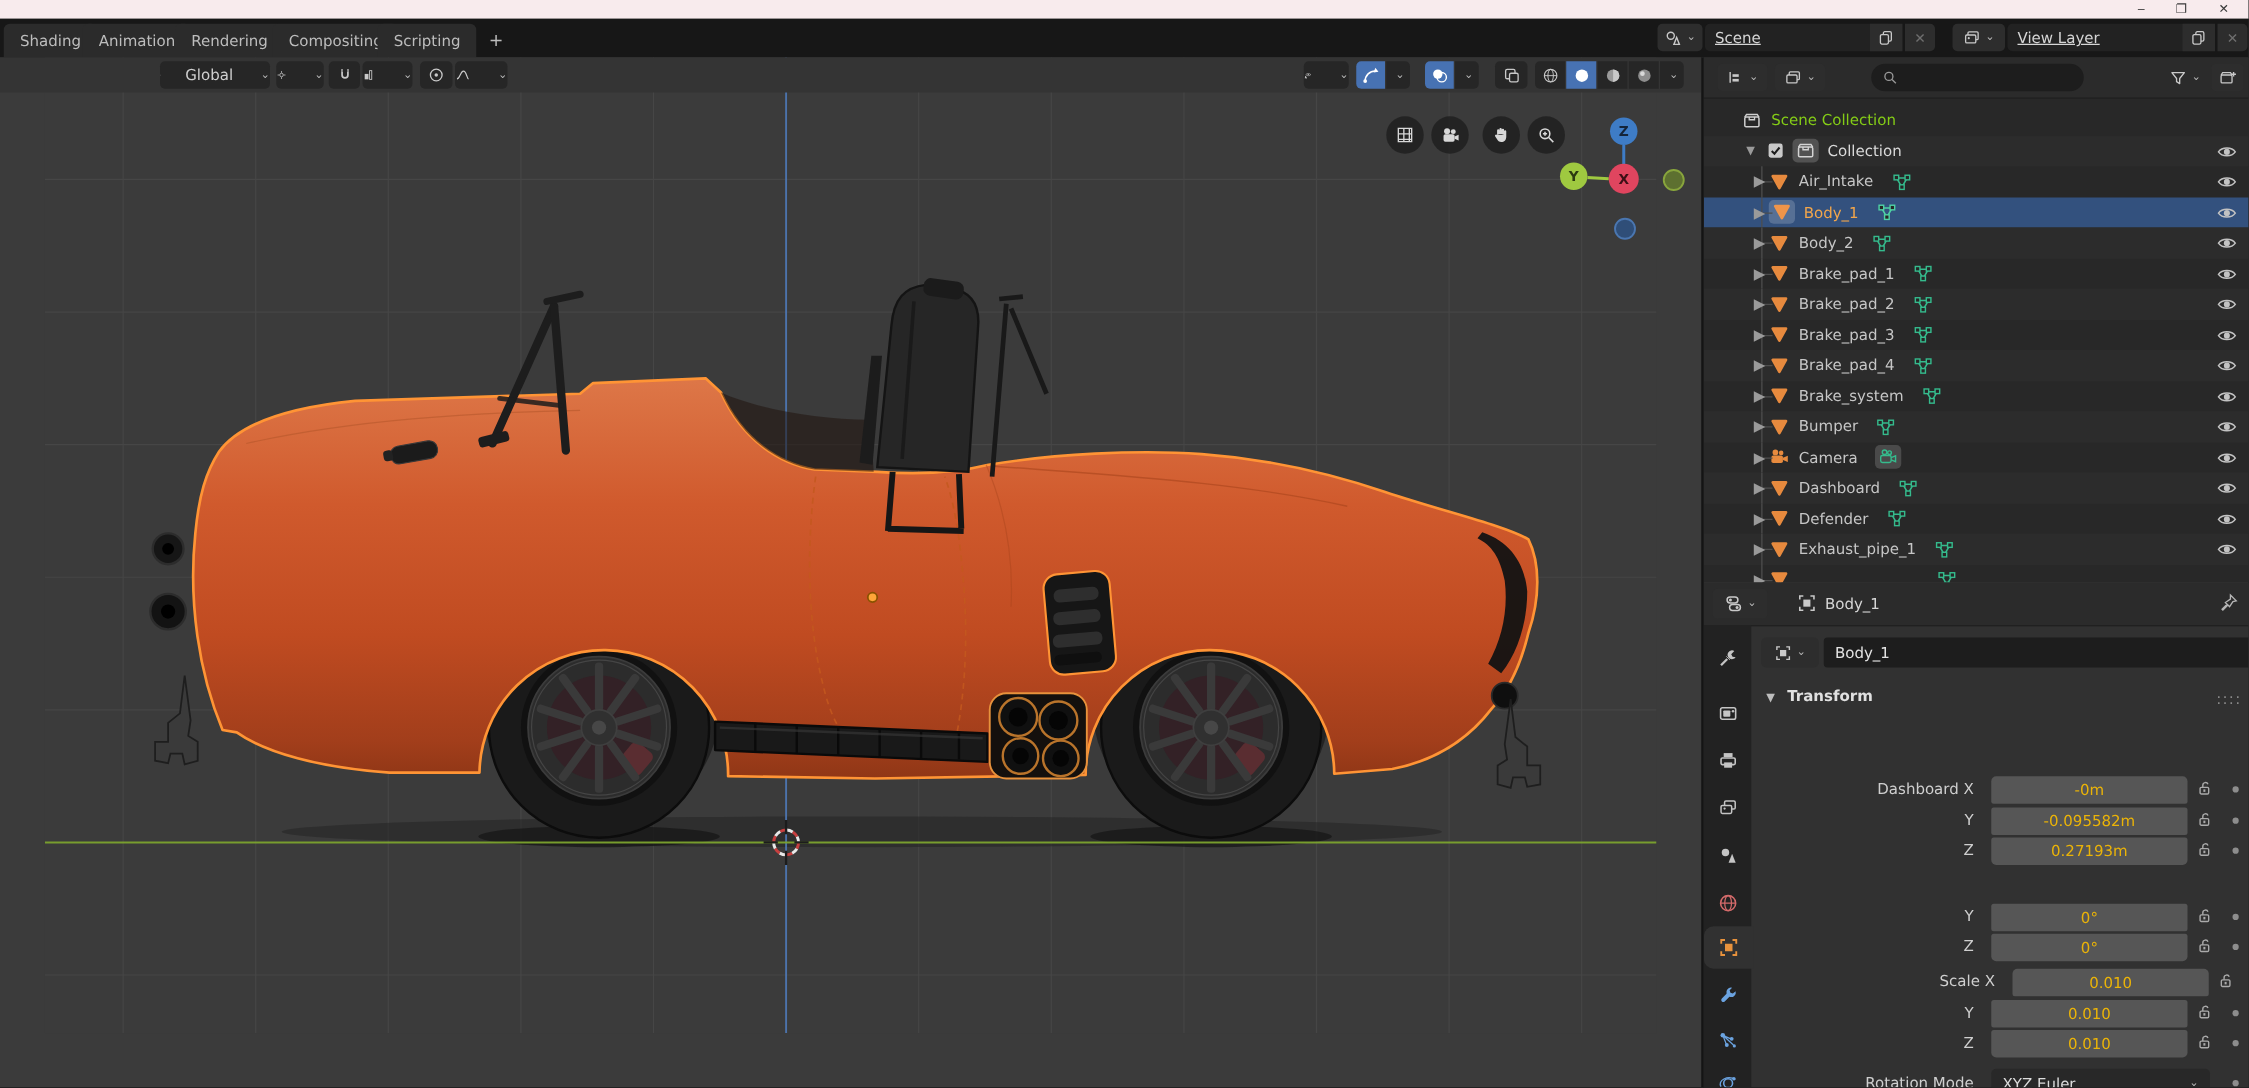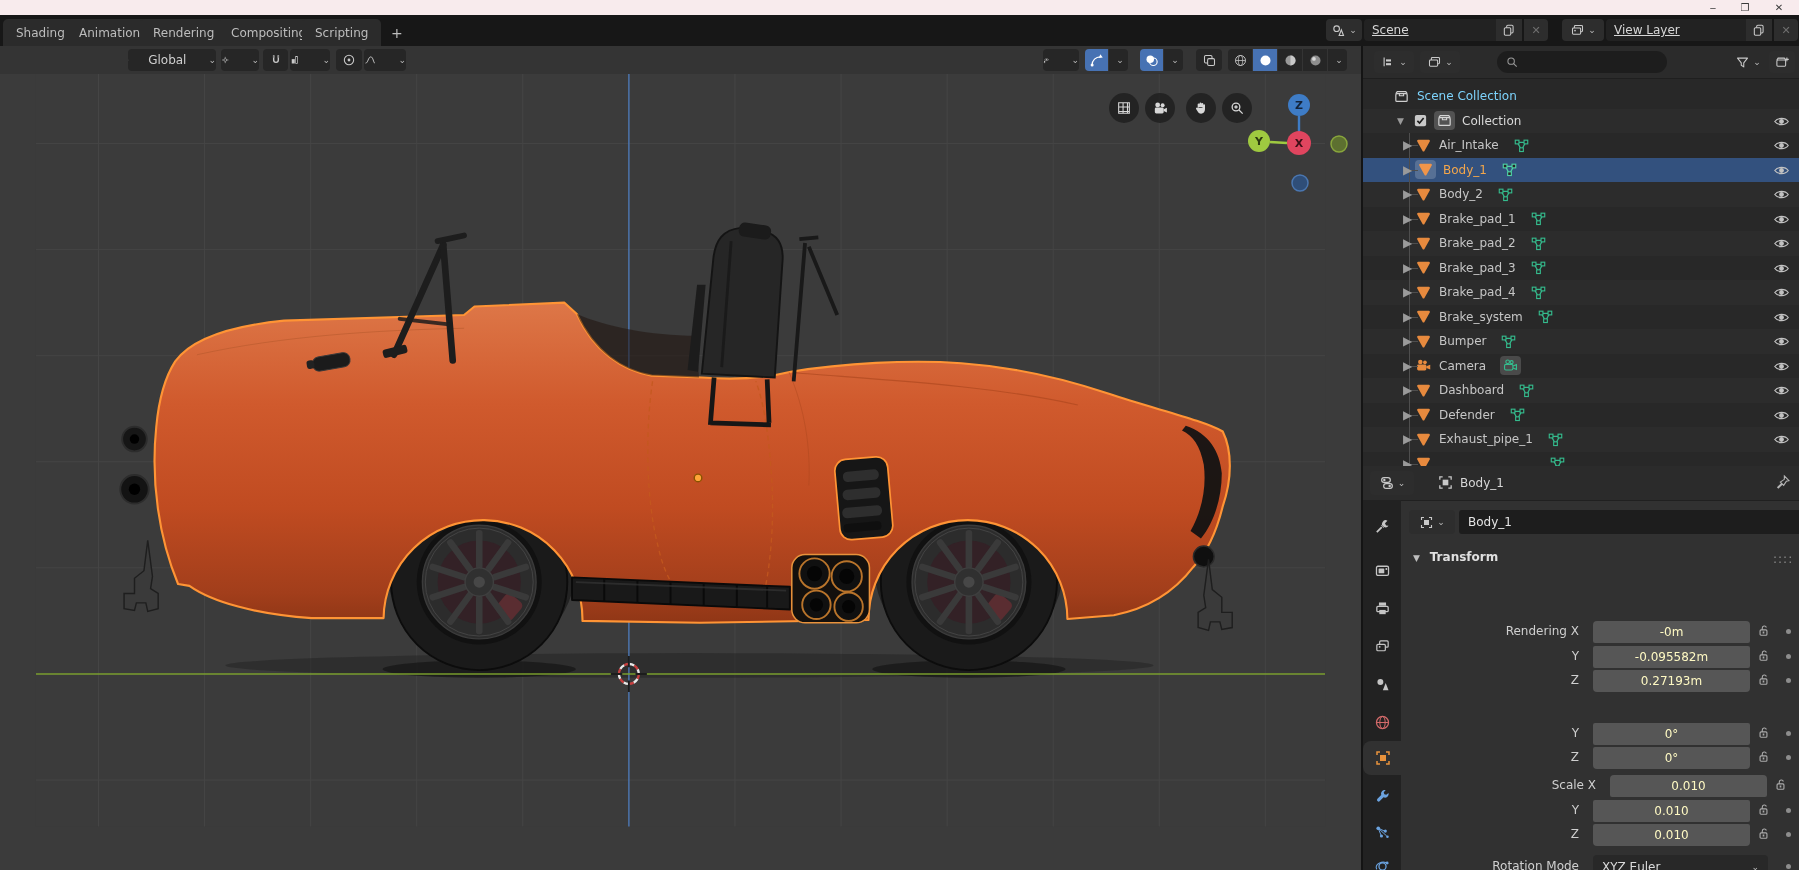--- a/index.html
+++ b/index.html
@@ -41,21 +41,21 @@
   .icpill{background:rgba(255,255,255,.18);border-radius:4px;padding:1px 2px;display:flex;}
   
   .props{left:1363px;top:466px;width:436px;height:404px;background:#313131;overflow:hidden;z-index:5;}
   .props-head{position:absolute;left:0;top:0;width:436px;height:34px;background:#2b2b2b;border-bottom:1px solid #202020;}
   .tabstrip{position:absolute;left:0;top:34px;width:38px;height:370px;background:#222;}
   .ptab{position:absolute;left:0;width:38px;height:34px;display:flex;align-items:center;justify-content:center;}
   .ptab.active{background:#313131;border-radius:8px 0 0 8px;width:40px;}
   .pcontent{position:absolute;left:38px;top:34px;right:0;bottom:0;}
   .namefield{background:#1d1d1d;border-radius:3px;color:#e4e4e4;display:flex;align-items:center;padding:0 9px;}
   .flabel{position:absolute;left:0;width:178px;text-align:right;color:#cfcfcf;}
-  .fval{position:absolute;left:192px;width:157px;height:22px;background:#565656;color:#fef9c3;
+  .fval{position:absolute;left:192px;width:157px;height:22px;background:#565656;color:#eab308;
         display:flex;align-items:center;justify-content:center;border-radius:2px;}
   .g-top{border-radius:4px 4px 2px 2px;}
   .g-bot{border-radius:2px 2px 4px 4px;}
   .flock{position:absolute;left:355px;top:2px;color:#aaa;}
   .fdot{position:absolute;left:385px;top:8px;width:5px;height:5px;border-radius:50%;background:#8d8d8d;}
   .ddown{position:absolute;left:192px;width:157px;height:23px;background:#282828;border-radius:4px;color:#dcdcdc;
          display:flex;align-items:center;padding:0 9px;}
   .sechead{color:#e0e0e0;font-weight:bold;}
   svg{display:block;}
 </style>
@@ -529,21 +529,21 @@
         </svg>
       </div>
     </div>
 
     <div class="ol-list">
 
       <div class="ol-row">
         <svg class="ic" style="margin-left:30px;color:#cfcfcf" width="17" height="17">
             <use href="#i-box"></use>
           </svg>
-        <span class="ol-label" style="color:#7dd3fc">Scene Collection</span>
+        <span class="ol-label" style="color:#84cc16">Scene Collection</span>
       </div>
 
       <div class="ol-row alt">
         <span class="exp" style="margin-left:34px;font-size:9px">▼</span>
         <svg class="ic" width="15" height="15" style="margin-left:4px">
             <use href="#i-check"></use>
           </svg>
         <span class="icpill" style="margin-left:6px">
             <svg class="ic" style="color:#d4d4d4" width="17" height="17">
               <use href="#i-box"></use>
@@ -900,21 +900,21 @@
       </div>
       <div class="abs namefield" style="left:58px;top:10px;width:326px;height:24px">Body_1</div>
 
       <div class="abs" style="left:12px;top:50px;color:#e3e3e3">
         <span style="font-size:9px;color:#bdbdbd">▼</span>
         <span class="sechead" style="margin-left:6px">Transform</span>
       </div>
       <div class="abs" style="left:372px;top:52px;color:#8b8b8b;letter-spacing:1px">::::</div>
 
       <div class="abs" style="left:0;top:121px;width:398px;height:22px">
-        <span class="flabel" style="top:3px">Rendering X</span>
+        <span class="flabel" style="top:3px">Dashboard X</span>
         <div class="fval g-top">-0m</div>
         <span class="flock">
             <svg width="15" height="15">
               <use href="#i-lockopen"></use>
             </svg>
           </span>
           <span class="fdot"></span>
       </div>
       <div class="abs" style="left:0;top:145.5px;width:398px;height:22px">
         <span class="flabel" style="top:3px">Y</span>

